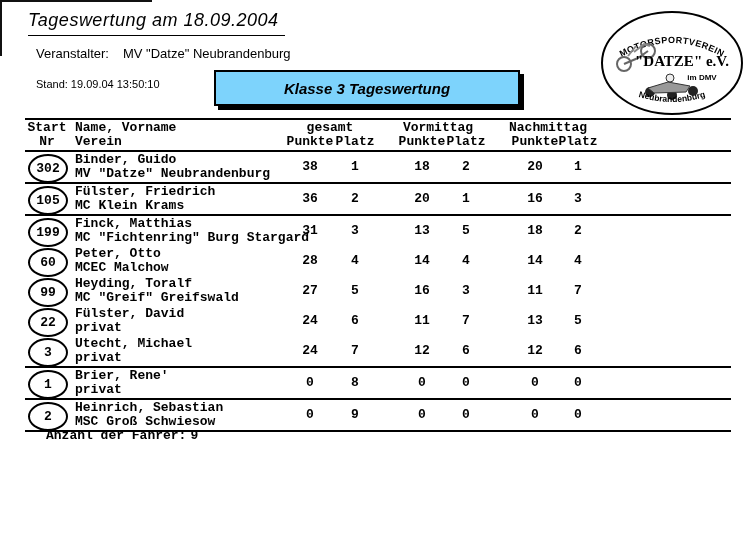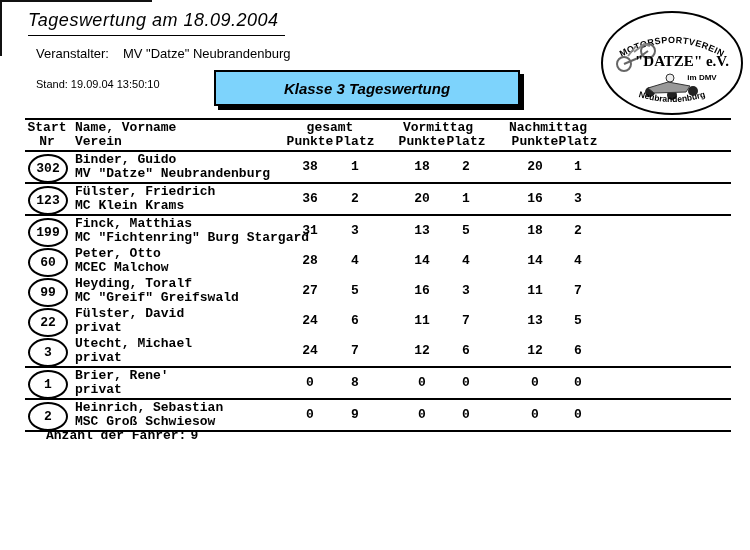--- a/index.html
+++ b/index.html
@@ -145,21 +145,21 @@
       <span class="cell verein">MV "Datze" Neubrandenburg</span>
       <span class="num c-gp">38</span>
       <span class="num c-gl">1</span>
       <span class="num c-vp">18</span>
       <span class="num c-vl">2</span>
       <span class="num c-np">20</span>
       <span class="num c-nl">1</span>
     </div>
         <div class="row divider">
       <span class="oval">
-            <span>123</span>
+            <span>105</span>
           </span>
       <span class="cell name">Fülster, Friedrich</span>
       <span class="cell verein">MC Klein Krams</span>
       <span class="num c-gp">36</span>
       <span class="num c-gl">2</span>
       <span class="num c-vp">20</span>
       <span class="num c-vl">1</span>
       <span class="num c-np">16</span>
       <span class="num c-nl">3</span>
     </div>

